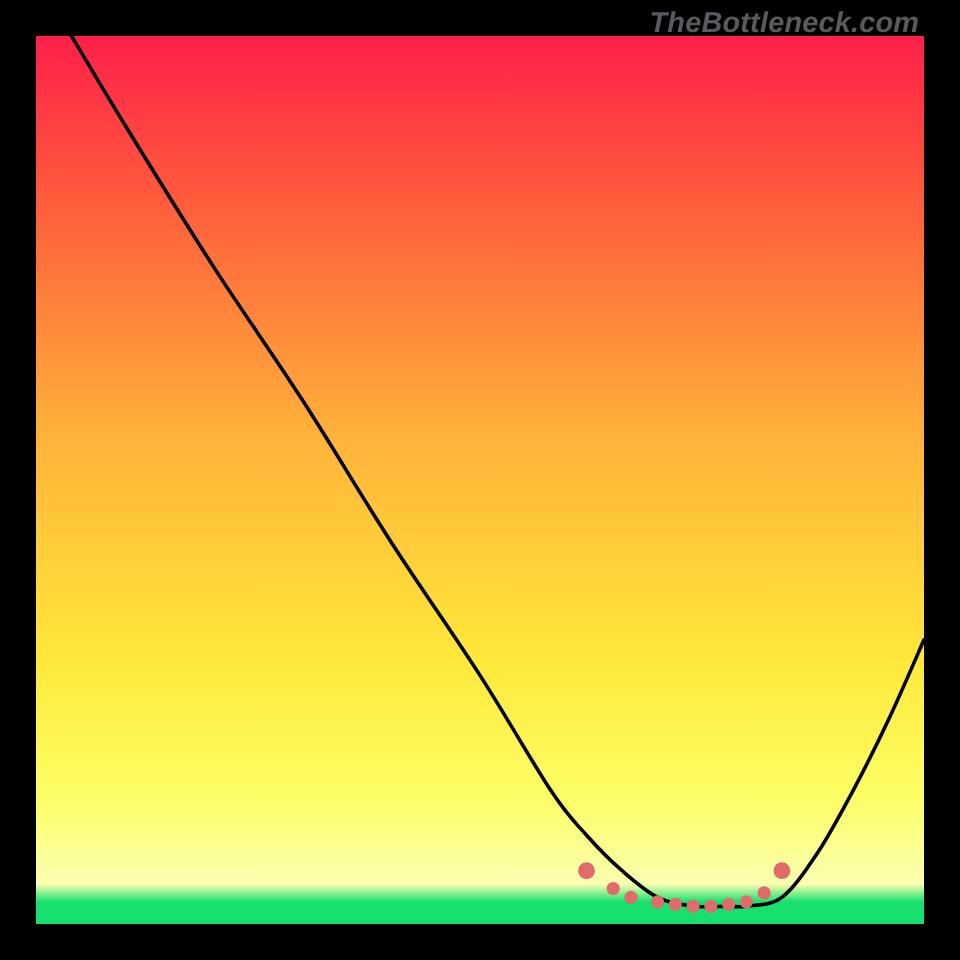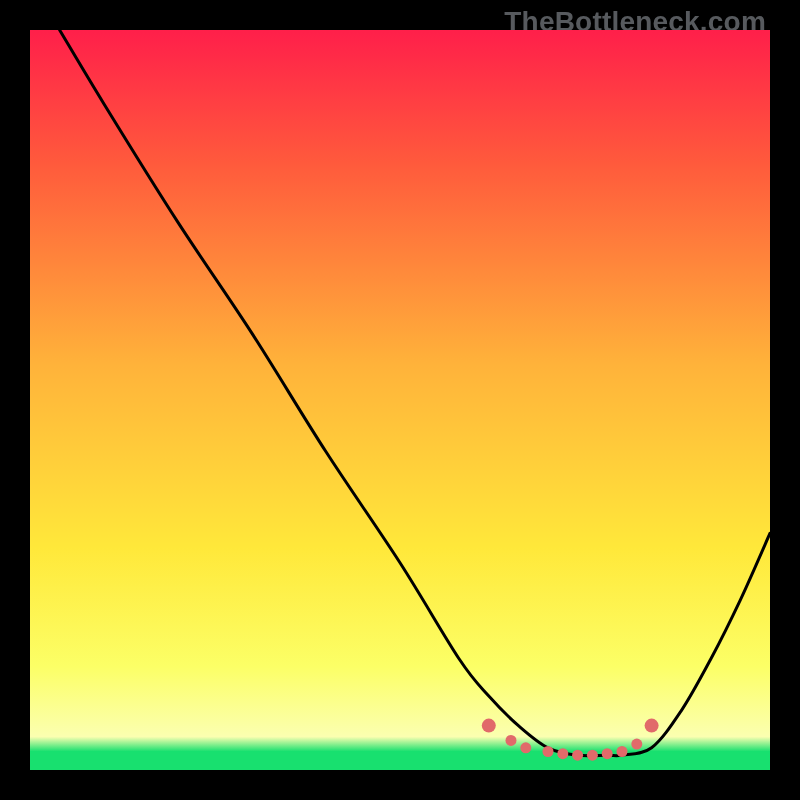--- a/index.html
+++ b/index.html
@@ -24,23 +24,24 @@
     left: 0;
     top: 0;
     width: 740px;
     height: 740px;
   }
   .watermark {
     position: absolute;
     top: 6px;
     right: 34px;
     color: #575a5e;
-    font-size: 28px;
+    font-size: 24px;
     font-weight: 600;
     letter-spacing: 0.2px;
+    font-style: italic;
   }
 </style>
 </head>
 <body>
 
 <div class="watermark">TheBottleneck.com</div>
 
 <div class="frame">
 
   <svg class="plot-area" viewBox="0 0 740 740" preserveAspectRatio="none">

